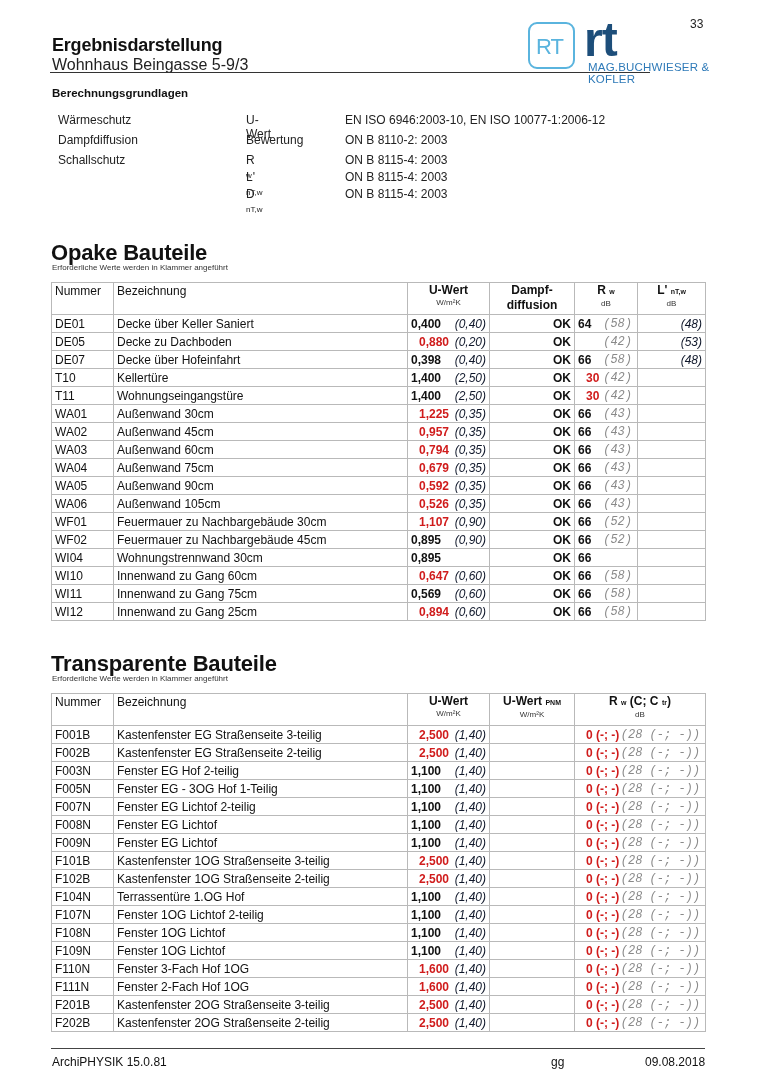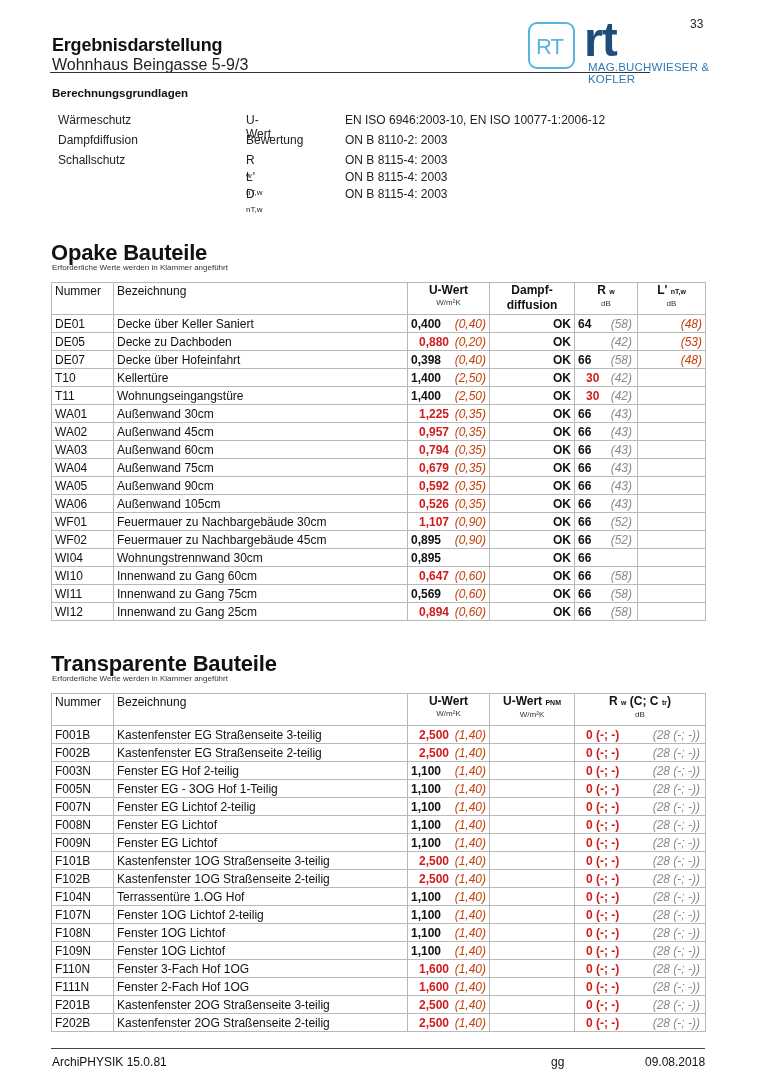--- a/index.html
+++ b/index.html
@@ -37,25 +37,25 @@
 
   table.dt { position: absolute; left: 51px; border-collapse: collapse; font-size: 12px; table-layout: fixed; }
   table.dt td, table.dt th { border: 1px solid #b9b9b9; padding: 0 3px; height: 17px; line-height: 16px; white-space: nowrap; overflow: hidden; }
   table.dt th { font-weight: normal; vertical-align: top; height: 31px; text-align: left; }
   th .hb { font-weight: bold; display: block; text-align: center; font-size: 12px; line-height: 15px; }
   th .hu { display: block; text-align: center; font-size: 8px; color: #333; line-height: 10px; }
   th .hn { display: block; font-size: 12px; line-height: 15px; padding-top: 1px; }
   th .hbsub { font-size: 7px; }
   .valb { font-weight: bold; }
   .red { color: #d01c1c; margin-left: 8px; }
-  .req { font-style: italic; color: #c2410c; float: right; }
+  .req { font-style: italic; color: #0f172a; float: right; }
   .center { text-align: center; }
   .ok { font-weight: bold; text-align: right; }
   .right { text-align: right; }
-  .rwreq { font-style: italic; color: #8a8a8a; float: right; padding-right: 2px; }
+  .rwreq { font-style: italic; color: #8a8a8a; float: right; padding-right: 2px; font-family: Liberation Mono, monospace; }
 
   
   #footer-rule { left: 51px; top: 1048px; width: 654px; border-top: 1.5px solid #444; }
   #footer-left { left: 52px; top: 1055px; font-size: 12px; }
   #footer-mid { left: 551px; top: 1055px; font-size: 12px; }
   #footer-right { left: 645px; top: 1055px; font-size: 12px; }
 </style>
 </head>
 <body>
 

